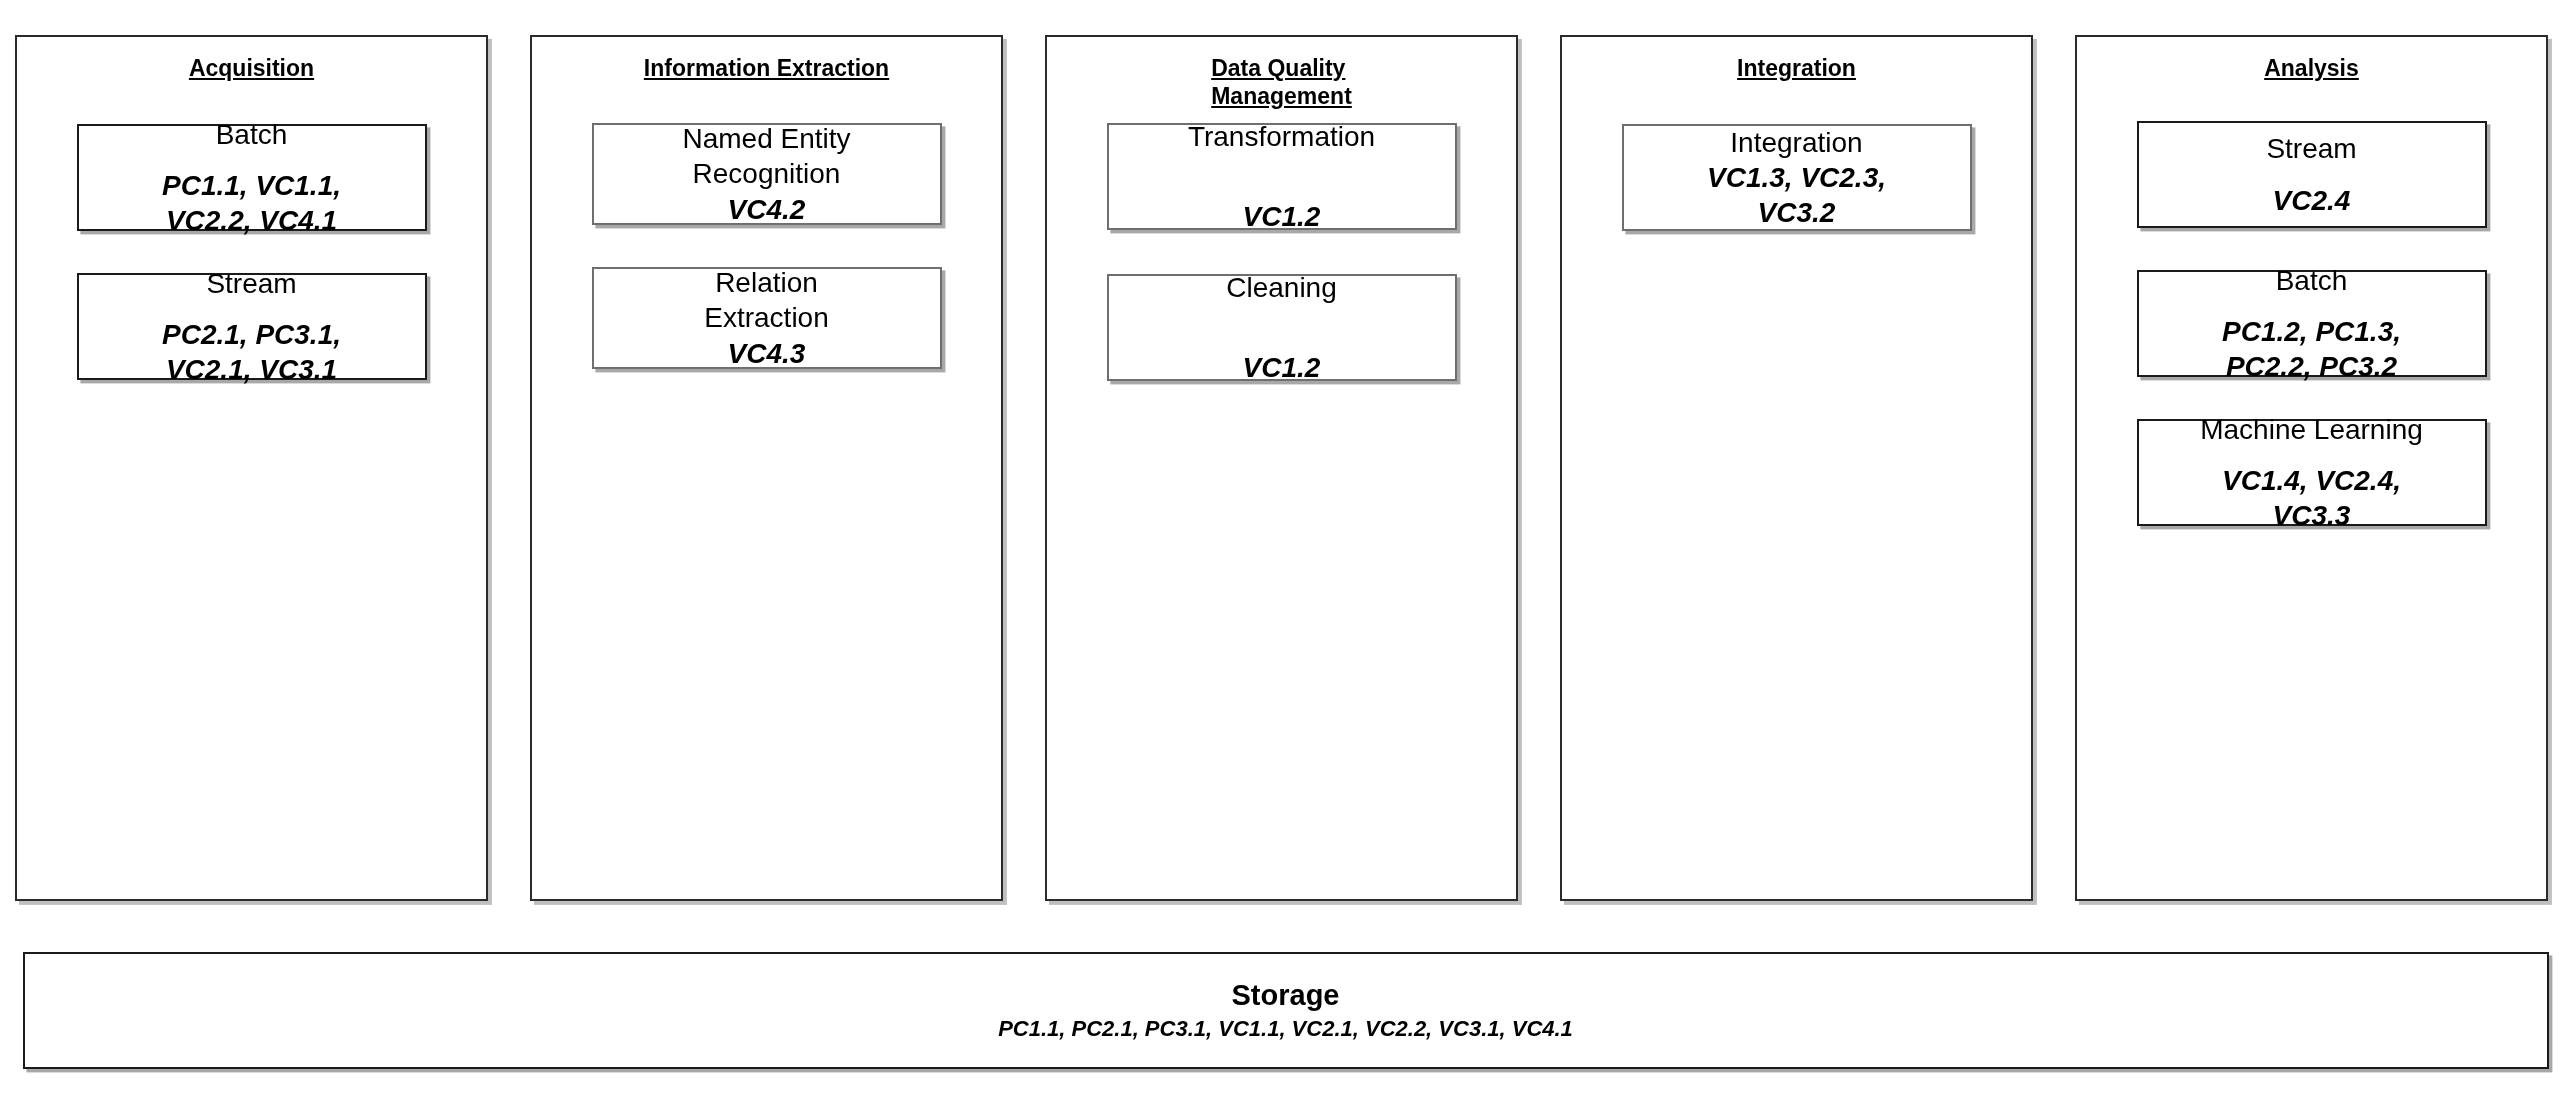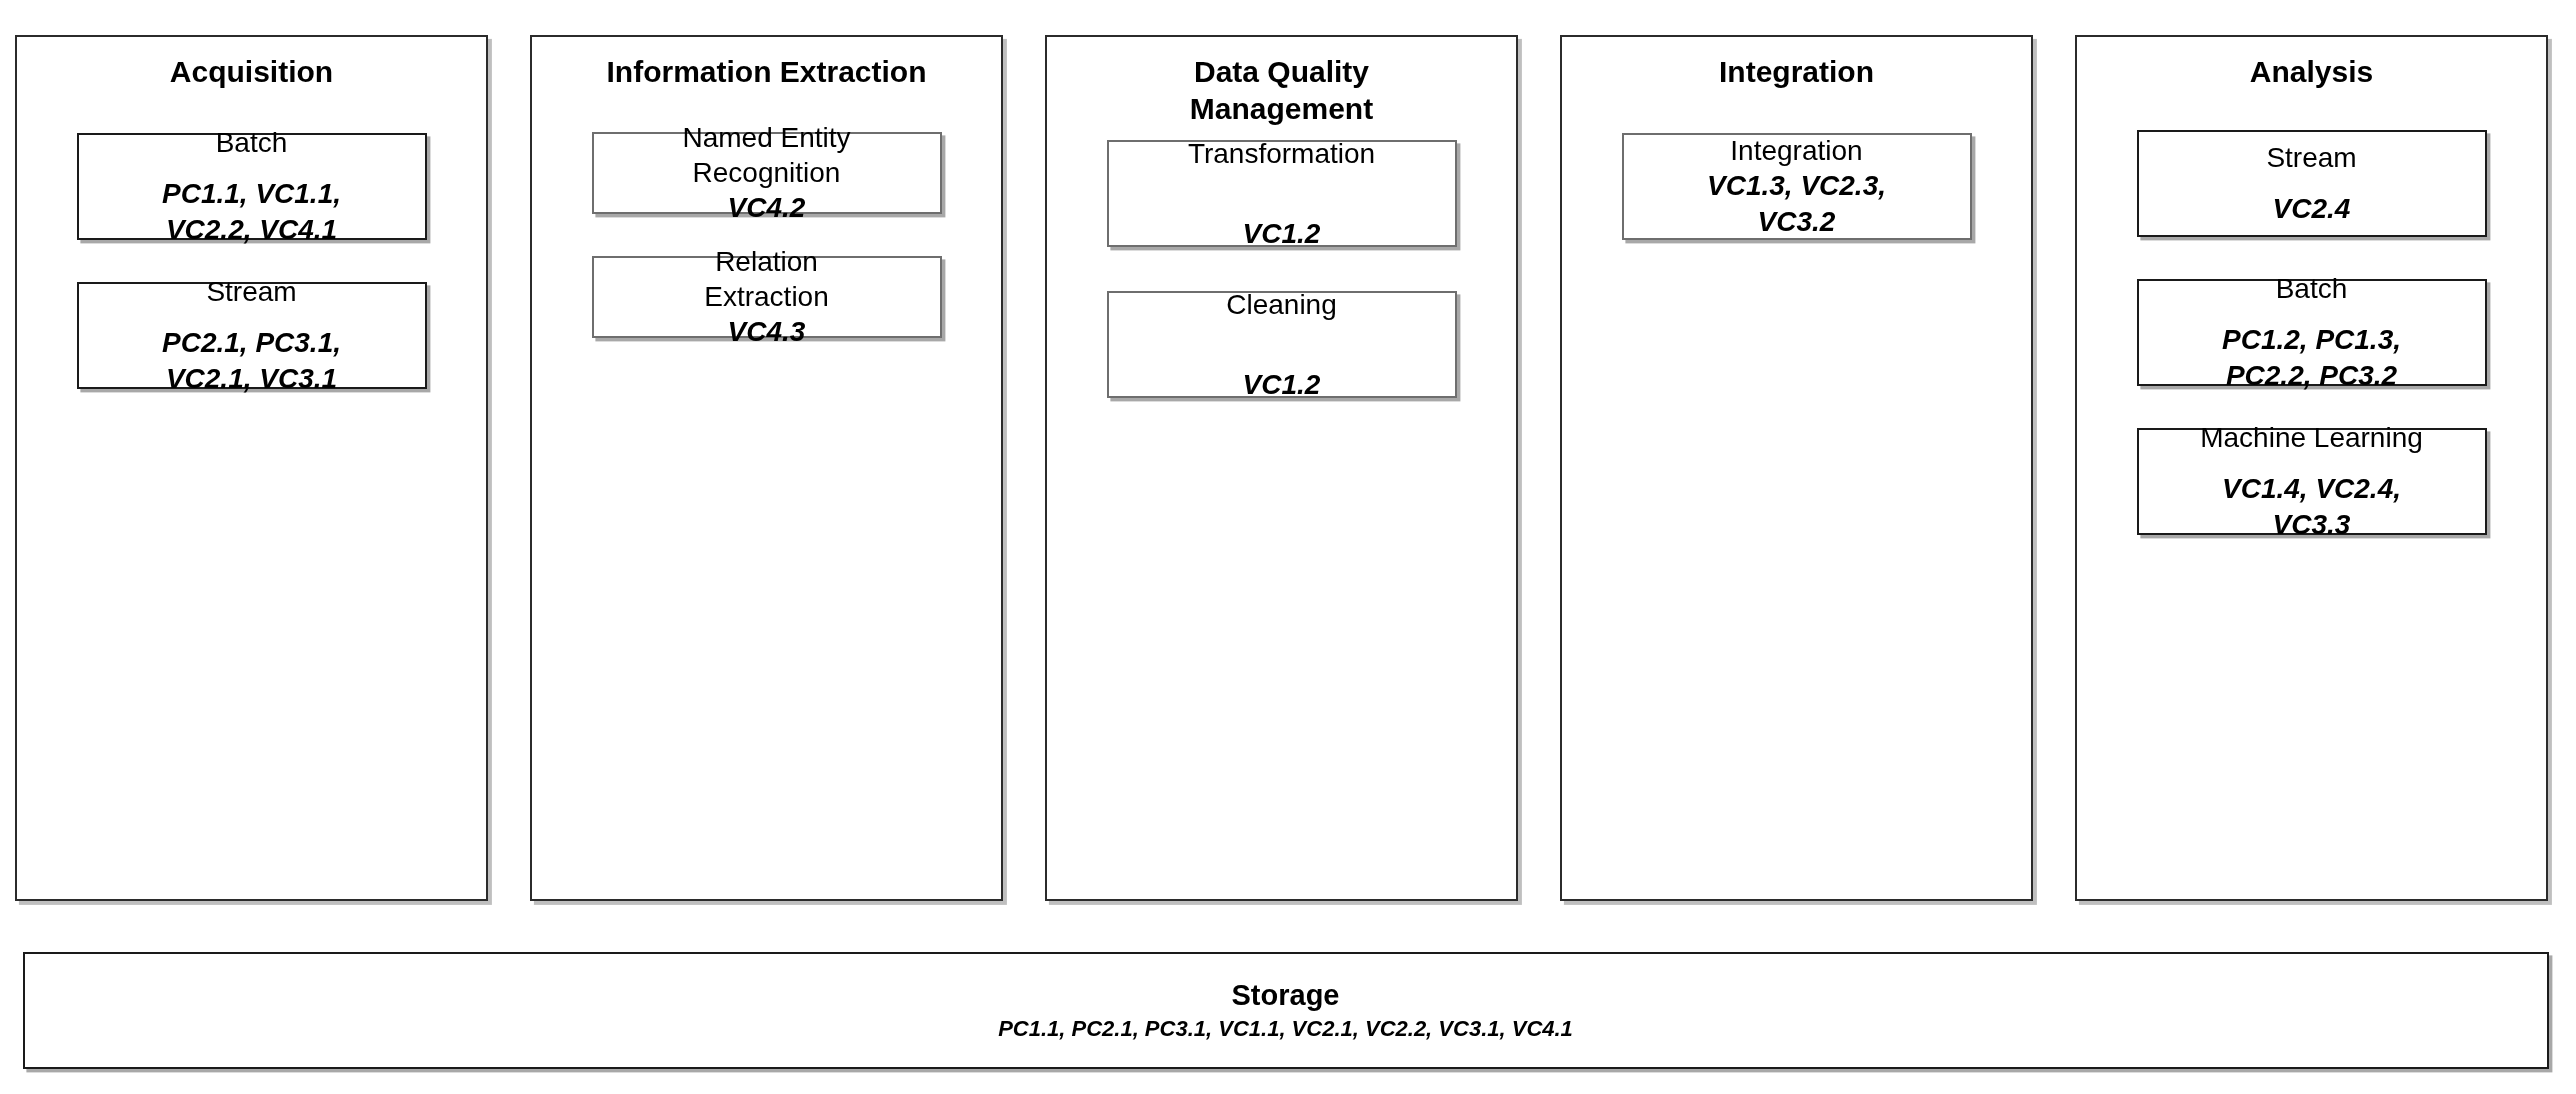--- a/index.html
+++ b/index.html
@@ -41,29 +41,30 @@
     background: #ffffff;
     border: 2.8px solid #2b2b2b;
     box-shadow: 3.9px 3.9px 0 0 #bfbfbf;
     display: flex;
     flex-direction: column;
     align-items: center;
     padding-top: 17px;
   }
 
   .column-title {
-    font-size: 30px;
+    font-size: 23px;
     font-weight: bold;
     font-style: normal;
-    text-align: center;
+    text-align: left;
     line-height: 1.22;
     letter-spacing: 0px;
     margin: 0 0 0 0;
     padding: 0 11.3px;
     color: #000000;
+    text-decoration: underline;
   }
 
   .boxes {
     width: 100%;
     display: flex;
     flex-direction: column;
     align-items: center;
   }
 
   .node-box {
@@ -133,21 +134,21 @@
     line-height: 1.25;
     margin-top: 2.3px;
   }
 
   
   .col-acquisition .boxes { margin-top: 42px; }
   .col-acquisition .node-box { height: 107px; }
   .col-acquisition .node-box + .node-box { margin-top: 42px; }
 
   .col-infoextraction .boxes { margin-top: 41px; }
-  .col-infoextraction .node-box { height: 82px; }
+  .col-infoextraction .node-box { height: 102px; }
   .col-infoextraction .node-box + .node-box { margin-top: 42px; }
 
   .col-dataquality .boxes { margin-top: 13px; }
   .col-dataquality .node-box { height: 107px; gap: 44px; }
   .col-dataquality .node-box + .node-box { margin-top: 44px; align-items: center; }
 
   .col-integration .boxes { margin-top: 42px; }
   .col-integration .node-box { height: 107px; }
 
   .col-analysis .boxes { margin-top: 39px; }

